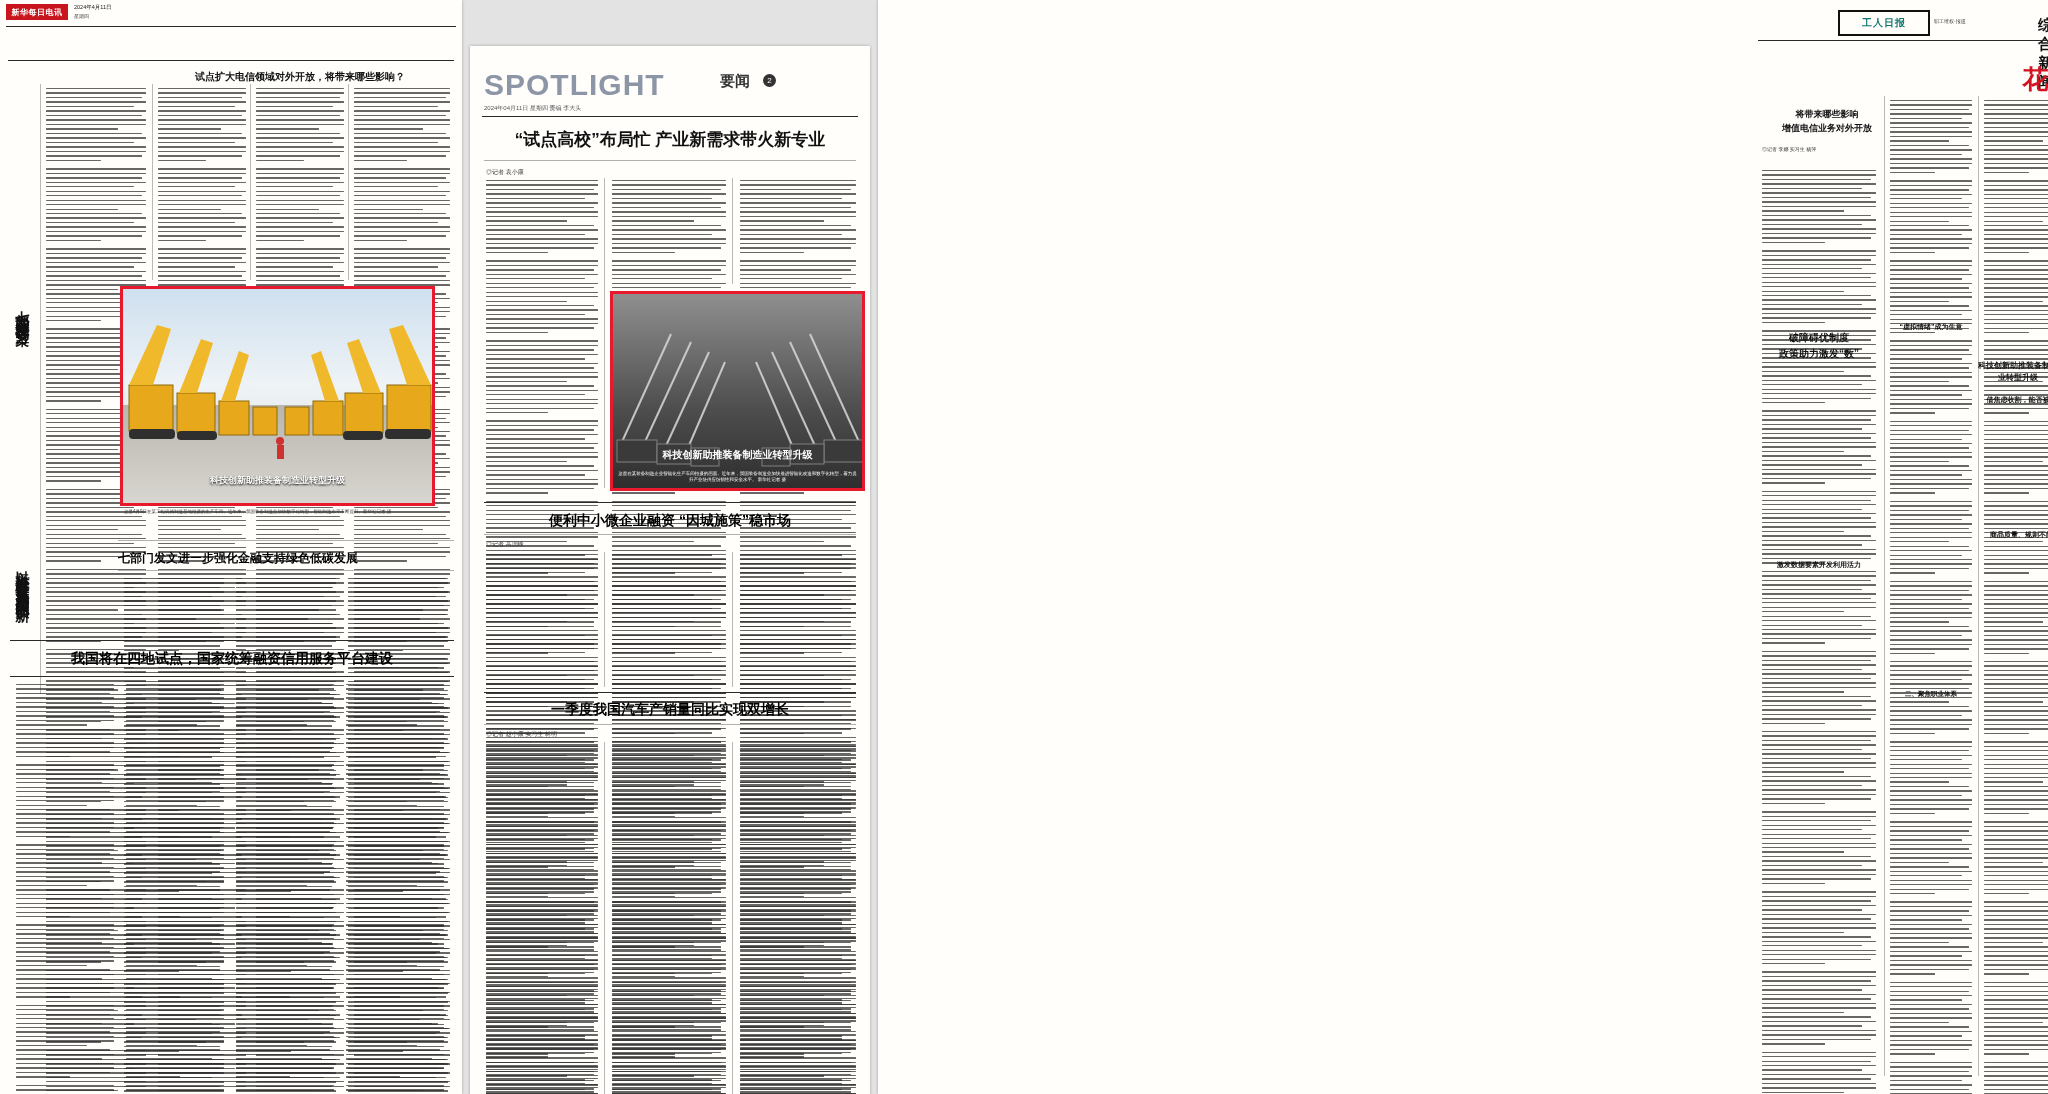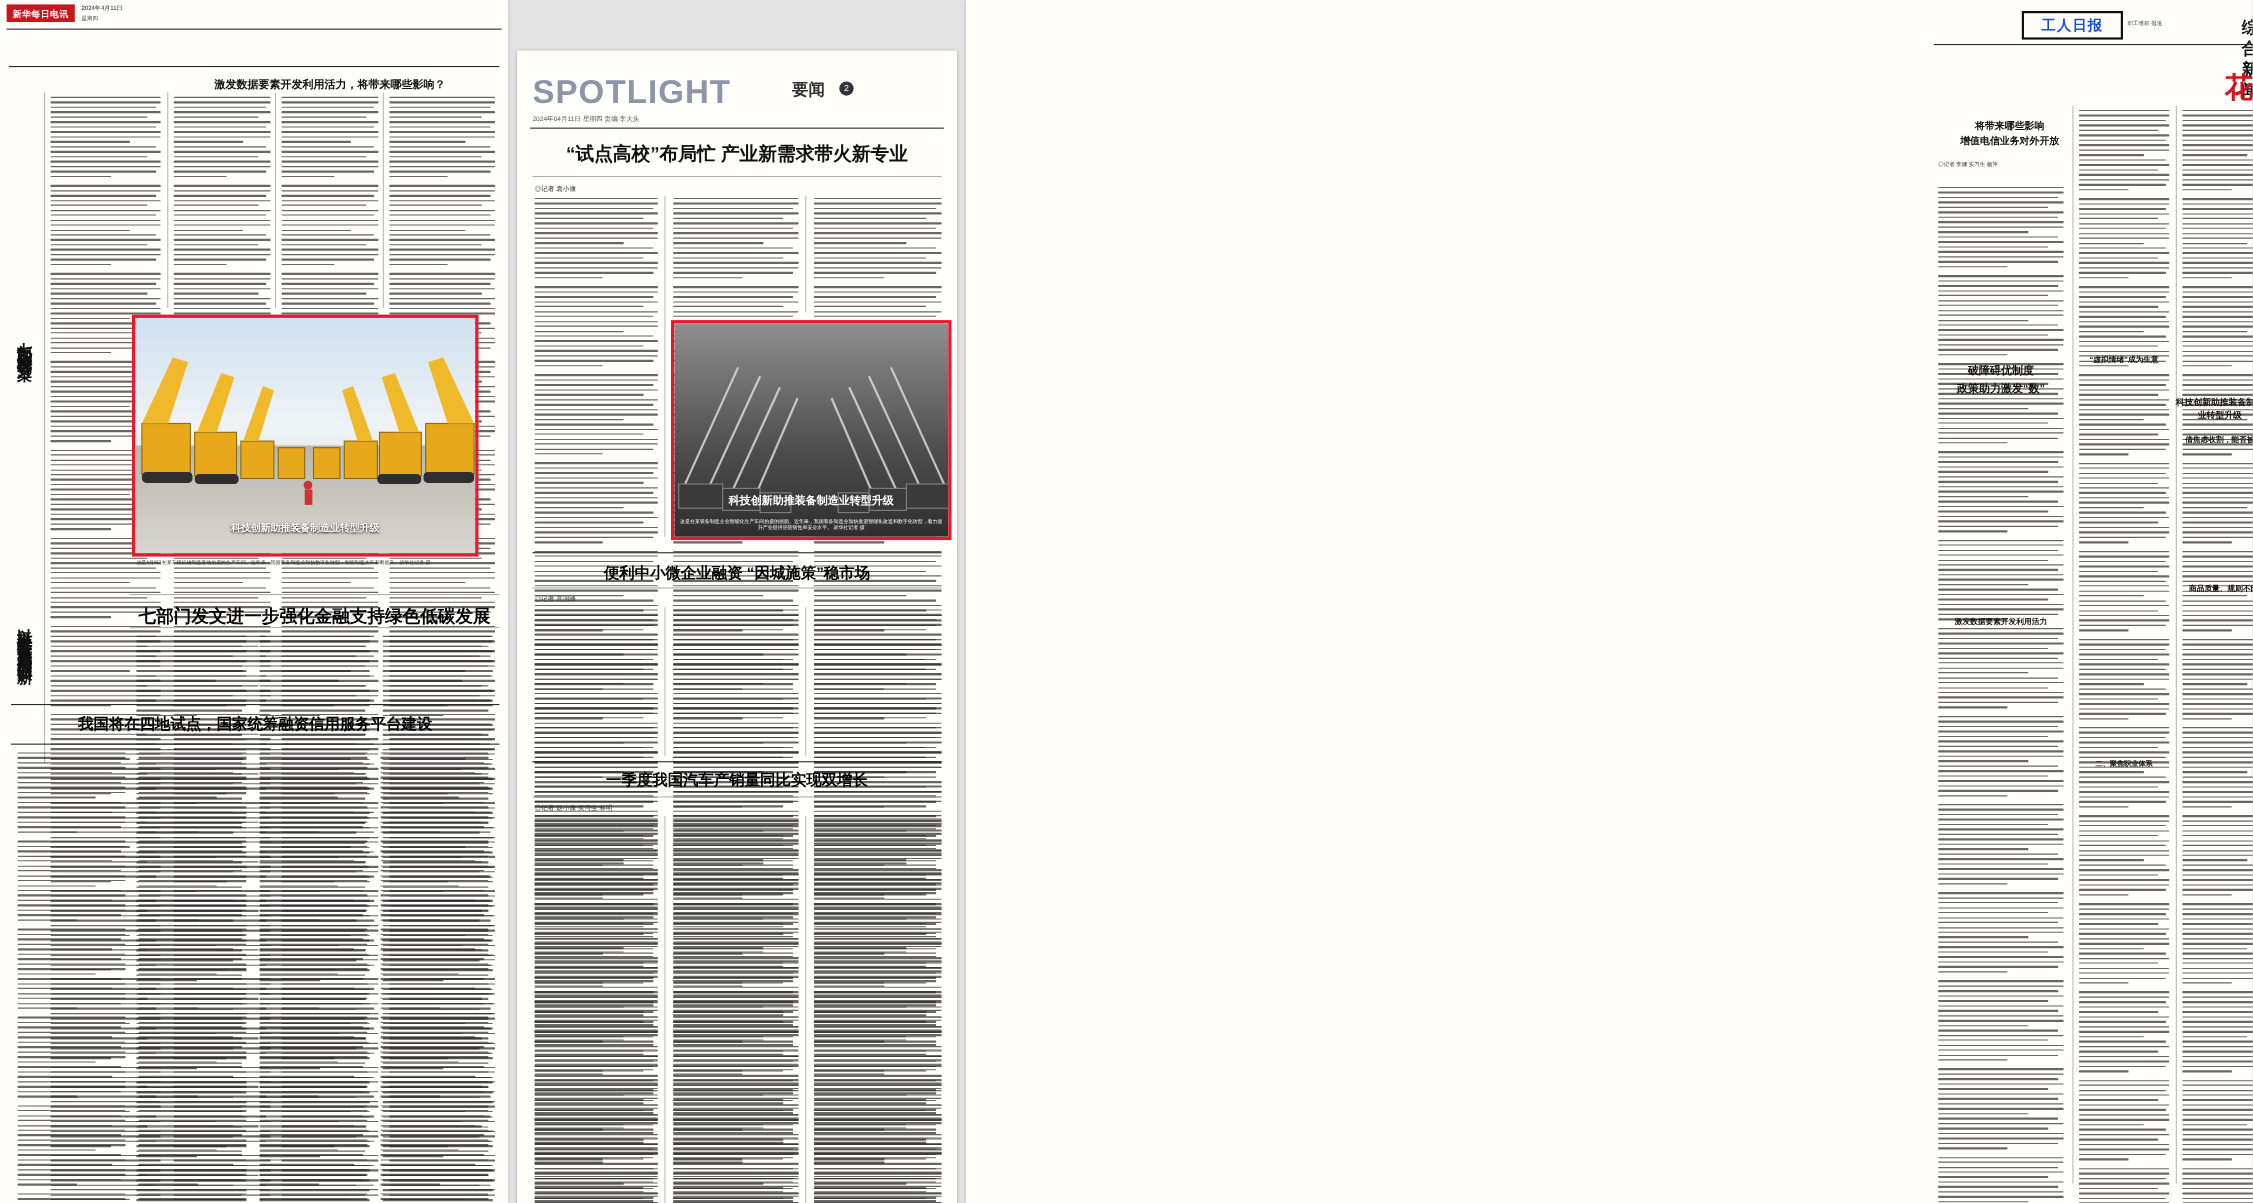--- a/index.html
+++ b/index.html
@@ -71,21 +71,21 @@
     position:absolute; left:6px; top:560px; width:26px; height:230px;
     writing-mode: vertical-rl; text-orientation: upright;
     font-size:14px; font-weight:bold; color:#111; letter-spacing:2px;
   }
 
   #p1-img { left:120px; top:286px; width:315px; height:220px; }
   #p1-img .sky { position:absolute; inset:0; background:linear-gradient(#cfe0ef,#eef3f6 45%,#d7d9d4 100%); }
   #p1-img .floor { position:absolute; left:0; right:0; bottom:0; height:46%; background:linear-gradient(#b9b6ae,#d8d6d0); }
   #p1-img .cap { bottom:16px; font-size:9px; text-shadow:0 1px 2px #000; }
 
-  #p1-sub2 { position:absolute; left:118px; top:550px; width:336px; text-align:center; font-size:16px; font-weight:bold; }
+  #p1-sub2 { position:absolute; left:118px; top:550px; width:336px; font-size:12px; font-weight:bold; }
   #p1-sub3 { position:absolute; left:10px; top:650px; width:444px; text-align:center; font-size:14px; font-weight:bold; }
 
   
   #page2 { left: 470px; top: 6px; width: 400px; height: 1082px; margin-top: 40px; }
   #p2-spot { position:absolute; left:14px; top:22px; font-size:30px; font-weight:bold; color:#8d96a6; letter-spacing:1px; }
   #p2-spot-cn { position:absolute; left:250px; top:26px; font-size:15px; font-weight:bold; color:#333; }
   #p2-pagenum {
     position:absolute; left:293px; top:28px; width:13px; height:13px; border-radius:50%;
     background:#333; color:#fff; font-size:8px; display:flex; align-items:center; justify-content:center;
   }
@@ -101,21 +101,21 @@
   #p2-img .subcap { position:absolute; left:4px; right:4px; bottom:4px; color:#fff; font-size:4.5px; text-align:center; line-height:1.5; }
 
   #p2-sub1 { position:absolute; left:14px; top:466px; width:372px; text-align:center; font-size:14px; font-weight:bold; }
   #p2-sub2 { position:absolute; left:14px; top:655px; width:372px; text-align:center; font-size:14px; font-weight:bold; }
 
   
   #page3 { left: 878px; top: 0px; width: 1170px; height: 1094px; }
   #p3-logo {
     position:absolute; left:960px; top:10px; width:92px; height:26px;
     border:2px solid #111; display:flex; align-items:center; justify-content:center;
-    font-size:13px; font-weight:bold; color:#1d4ed8; letter-spacing:1px;
+    font-size:10px; font-weight:bold; color:#0f766e; letter-spacing:1px;
   }
   #p3-logo-sub { position:absolute; left:1056px; top:18px; font-size:5px; color:#444; }
   #p3-section { position:absolute; left:1160px; top:16px; font-size:15px; font-weight:bold; color:#111; letter-spacing:2px; }
   #p3-rule { left:880px; top:40px; width:1165px; }
 
   #p3-kicker { position:absolute; left:1000px; top:46px; width:640px; text-align:center; font-size:10px; font-weight:bold; color:#111; }
   #p3-title { position:absolute; left:990px; top:62px; width:660px; text-align:center; font-size:26px; font-weight:bold; color:#d3131f; letter-spacing:1px; }
 
   #p3-mini { position:absolute; left:1100px; top:360px; width:80px; font-size:8px; font-weight:bold; text-align:center; color:#111; line-height:1.5; }
 
@@ -128,21 +128,21 @@
 
   <div class="page" id="page1">
 
     <div id="p1-logo">新华每日电讯</div>
     <div id="p1-date">2024年4月11日</div>
     <div id="p1-day">星期四</div>
     <div class="hline" id="p1-masthead-rule" style="left:6px; top:26px; width:450px;"></div>
 
     <div class="hline" id="p1-rule1"></div>
 
-    <div id="p1-sub1">激发数据要素开发利用活力，将带来哪些影响？</div>
+    <div id="p1-sub1">试点扩大电信领域对外开放，将带来哪些影响？</div>
 
     <div id="p1-vert-headline">七部门联合印发行动方案</div>
     <div id="p1-vert-headline2">以标准提升牵引设备更新和消费品以旧换新</div>
 
     <div class="vline" style="left:40px; top:84px; height:610px;"></div>
     <div class="vline" style="left:152px; top:84px; height:196px;"></div>
     <div class="vline" style="left:250px; top:84px; height:196px;"></div>
     <div class="vline" style="left:348px; top:84px; height:196px;"></div>
 
     <div class="col" id="p1-c1" style="left:46px; top:88px; width:100px;">

